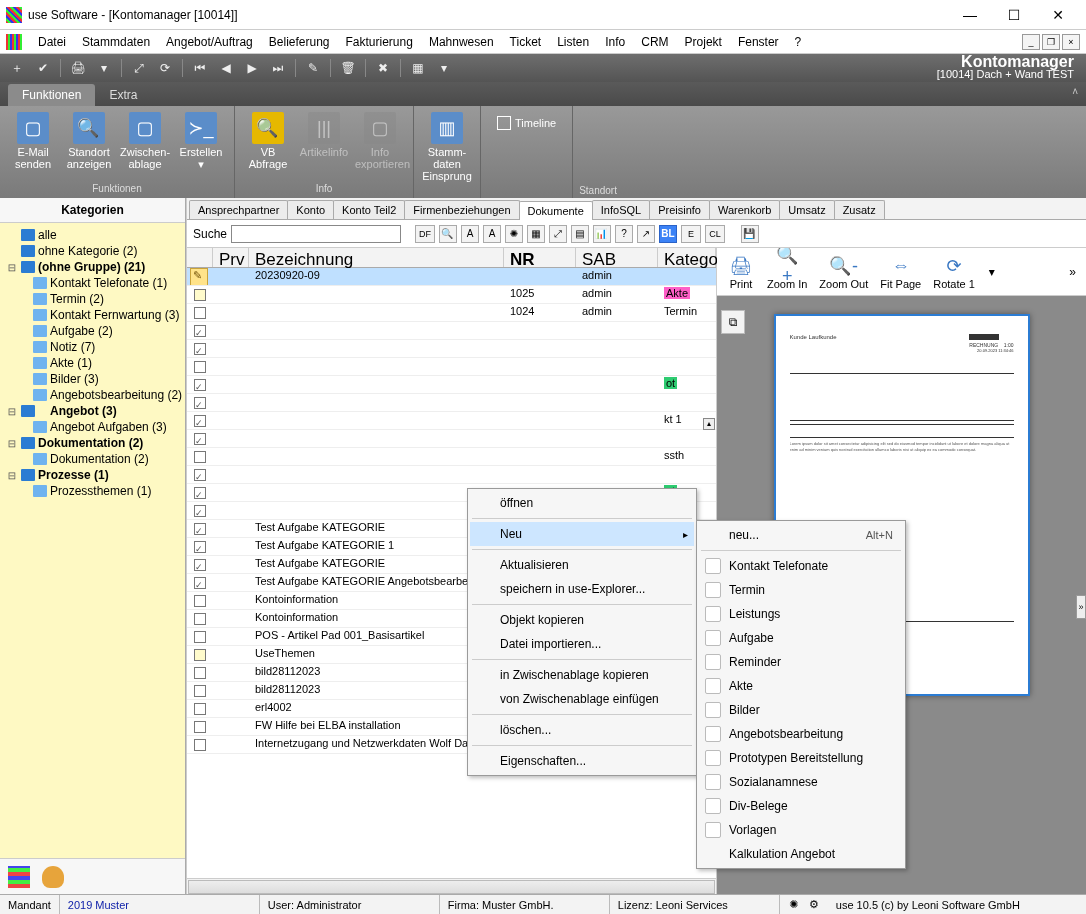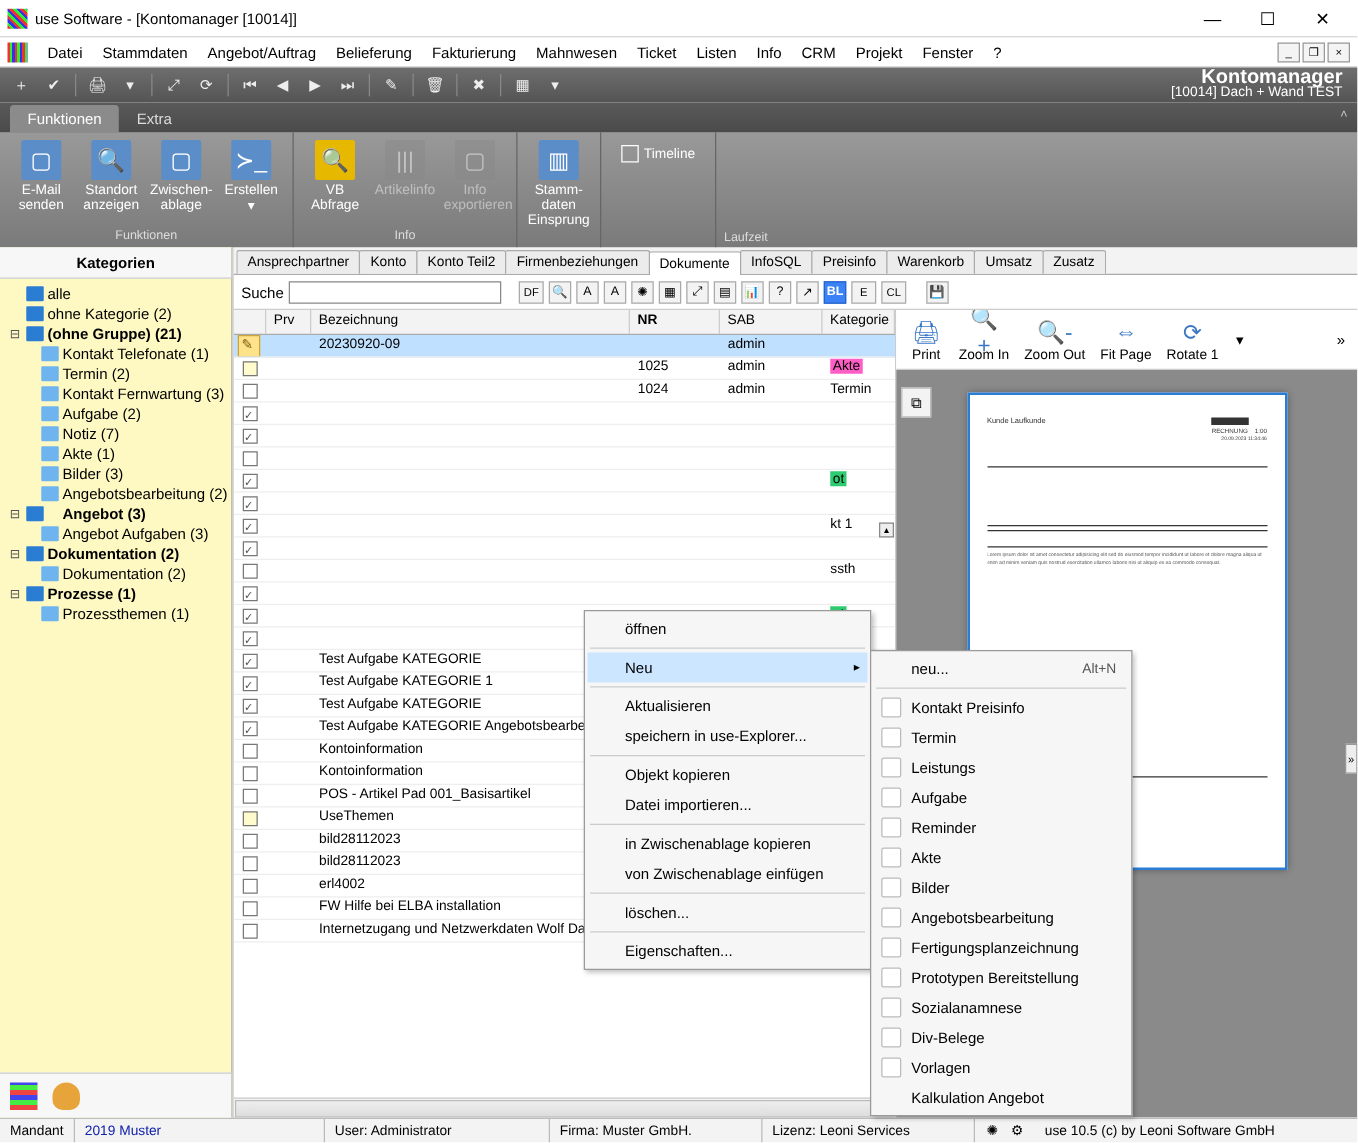--- a/index.html
+++ b/index.html
@@ -57,21 +57,21 @@
   .subtab { padding:3px 8px; border:1px solid #aaa; border-bottom:none; margin-right:-1px; background:#ececec; border-radius:2px 2px 0 0;}
   .subtab.active { background:#fff; position:relative; top:1px;}
   .searchrow { height:28px; border-bottom:1px solid #ccc; display:flex; align-items:center; padding:0 6px; gap:4px;}
   .searchrow .lbl { font-size:12px;}
   .searchrow input { width:170px; height:18px; border:1px solid #888; font-size:11px; padding:0 3px;}
   .sricon { width:18px; height:18px; border:1px solid #aaa; display:flex; align-items:center; justify-content:center; font-size:10px; background:#f3f3f3;}
   .sricon.bl { background:#3b82f6; color:#fff; font-weight:700; border-color:#2a62c7;}
   .sricon.txt { font-size:9px; width:20px;}
   .docbody { flex:1; display:flex; overflow:hidden;}
   .grid { width:530px; display:flex; flex-direction:column; border-right:1px solid #ccc;}
-  .ghead { height:20px; background:#f3f3f3; border-bottom:1px solid #aaa; display:flex; font-size:11px;}
+  .ghead { height:20px; background:#f3f3f3; border-bottom:1px solid #aaa; display:flex; font-size:17px;}
   .ghead div { border-right:1px solid #ccc; padding:2px 6px;}
   .gc-ic{width:26px;} .gc-prv{width:36px;position:relative;} .gc-bez{flex:1;} .gc-nr{width:72px;font-weight:bold;} .gc-sab{width:82px;} .gc-kat{width:58px;}
   .grows { flex:1; overflow:auto; position:relative;}
   .grow { height:18px; display:flex; font-size:11px; border-bottom:1px solid #eee;}
   .grow.sel { background:#bfe0ff;}
   .grow > div { padding:1px 6px; overflow:hidden; white-space:nowrap;}
   .grow .ic { width:26px; display:flex; align-items:center; justify-content:center;}
   .ic-sq { width:12px; height:12px; border:1px solid #777; }
   .ic-y { background:#fffbcc;}
   .ic-chk::after{content:"✓"; font-size:9px; color:#555;}
@@ -232,21 +232,21 @@
   </div>
   <div class="ribgroup" style="flex-direction:row; align-items:flex-start;">
     <div style="padding:6px 10px;">
       <label style="display:flex; align-items:center; gap:4px;">
         <span style="width:14px;height:14px;border:1px solid #fff;display:inline-block;"></span>
         <span>Timeline</span>
       </label>
     </div>
   </div>
   <div class="ribgroup" style="border:none; margin-top:auto; padding-bottom:2px;">
-    <div class="riblabel">Laufzeit</div>
+    <div class="riblabel">Standort</div>
   </div>
 </div>
 
 <div class="main">
   <div class="sidebar">
     <div class="sidehead">Kategorien</div>
     <div class="tree" id="tree">
         <div class="tnode grp">
           <span class="exp"></span>
           <span class="tic"></span>
@@ -747,21 +747,21 @@
         </div>
       </div>
     <div class="ctxmenu ctx2" id="ctx2">
         <div class="mi">
           <span>neu...</span>
           <span class="sc">Alt+N</span>
         </div>
         <div class="mi sep"></div>
         <div class="mi">
           <span class="mic"></span>
-          <span>Kontakt Preisinfo</span>
+          <span>Kontakt Telefonate</span>
         </div>
         <div class="mi">
           <span class="mic"></span>
           <span>Termin</span>
         </div>
         <div class="mi">
           <span class="mic"></span>
           <span>Leistungs</span>
         </div>
         <div class="mi">
@@ -776,24 +776,20 @@
           <span class="mic"></span>
           <span>Akte</span>
         </div>
         <div class="mi">
           <span class="mic"></span>
           <span>Bilder</span>
         </div>
         <div class="mi">
           <span class="mic"></span>
           <span>Angebotsbearbeitung</span>
-        </div>
-        <div class="mi">
-          <span class="mic"></span>
-          <span>Fertigungsplanzeichnung</span>
         </div>
         <div class="mi">
           <span class="mic"></span>
           <span>Prototypen Bereitstellung</span>
         </div>
         <div class="mi">
           <span class="mic"></span>
           <span>Sozialanamnese</span>
         </div>
         <div class="mi">

